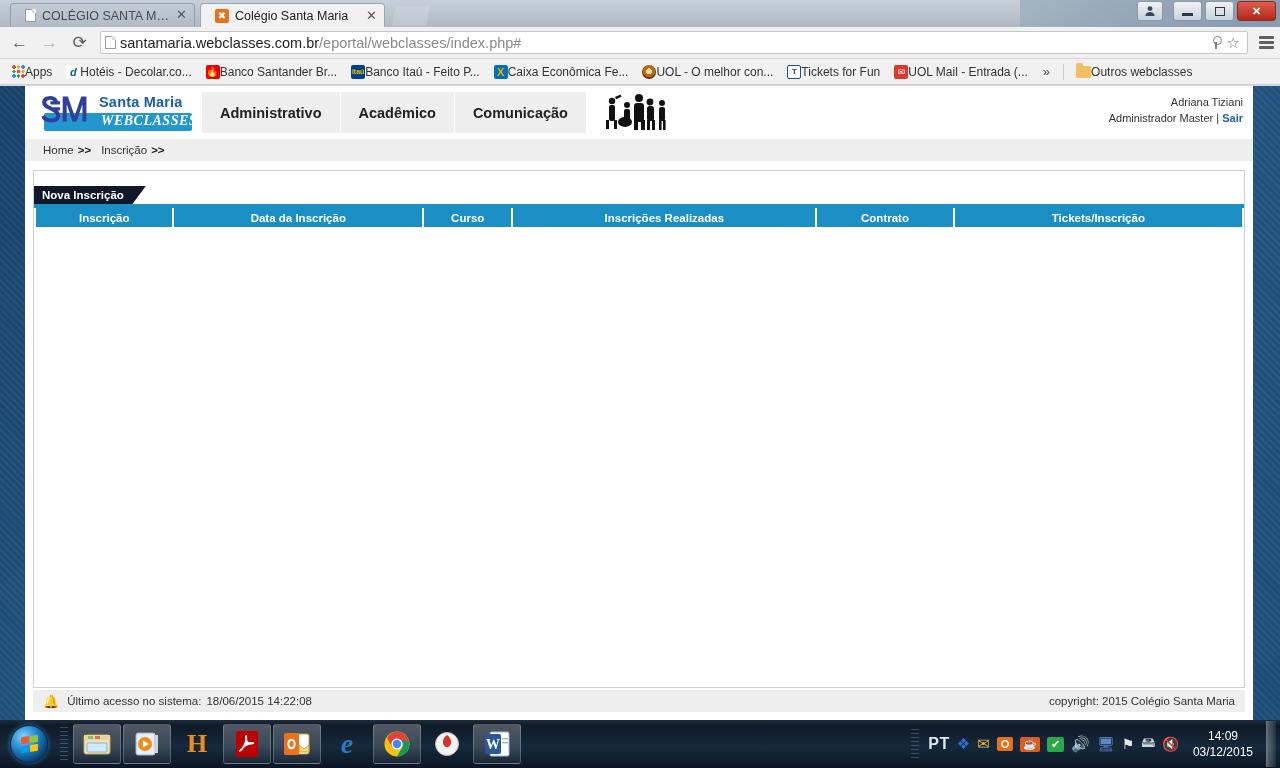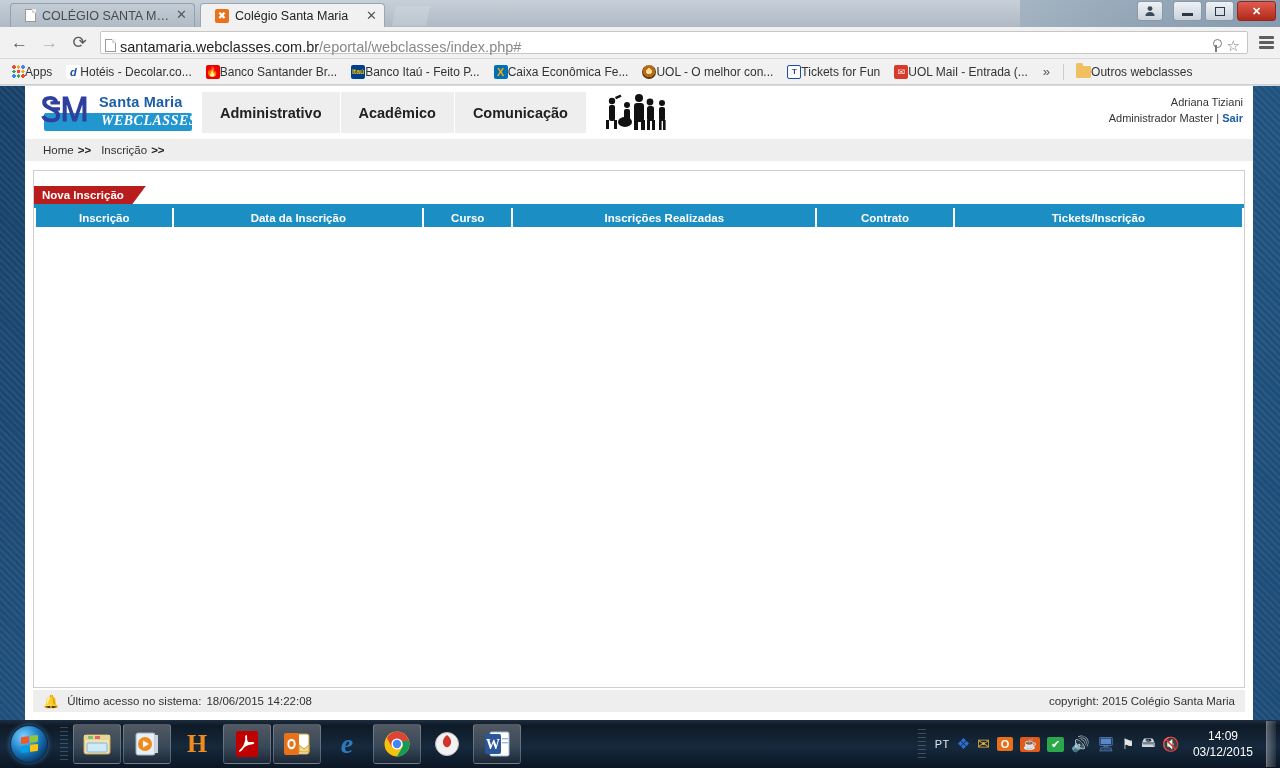--- a/index.html
+++ b/index.html
@@ -91,21 +91,21 @@
     display:flex; align-items:center; padding:0 6px; gap:3px;
     position:relative;
   }
   .navbtn{
     width:27px;height:27px;display:flex;align-items:center;justify-content:center;
     color:#5a5a5a; font-size:17px; cursor:pointer; flex:none;
   }
   .navbtn.disabled{ color:#b4b4b4; }
   .urlbox{
     flex:1; height:23px; background:#fff; border:1px solid #c6c6c6; border-radius:2px;
-    display:flex; align-items:flex-start; padding:7px 4px; margin:1px 4px; gap:4px;
+    display:flex; align-items:center; padding:7px 4px; margin:1px 4px; gap:4px;
   }
   .urltext{ font-size:14.5px; color:#222; white-space:nowrap; font-family:"Liberation Sans",sans-serif;}
   .urltext .dim{ color:#888; }
   .url-icons{ margin-left:auto; display:flex; align-items:center; gap:6px; padding-right:3px;}
   .key-ico{ width:9px;height:13px; position:relative; }
   .key-ico:before{content:"";position:absolute;top:0;left:1px;width:7px;height:7px;border:1.6px solid #7b7b7b;border-radius:50%;}
   .key-ico:after{content:"";position:absolute;top:6px;left:3.5px;width:1.8px;height:7px;background:#7b7b7b;}
   .star-ico{ color:#7b7b7b; font-size:15px; line-height:13px;}
   .menu-ico{ width:15px; display:flex; flex-direction:column; gap:2.5px; flex:none; margin-left:4px;}
   .menu-ico i{ display:block; height:2.5px; background:#5f5f5f; border-radius:1px;}
@@ -202,21 +202,21 @@
     position:absolute; left:8px; top:84px; right:8px; bottom:32px;
     border:1px solid #cfcfcf; background:#fff;
   }
   .content-title{
     text-align:center; font-size:12px; font-weight:bold; color:#111;
     padding-top:15px; font-family:"Liberation Sans",sans-serif;
   }
   .tabs-row{ position:relative; height:18px; margin-top:15px;}
   .tab-nova{
     position:absolute; left:0; top:0; height:18px;
-    background:#b91c1c; color:#fff; font-size:11.5px; font-weight:bold;
+    background:#0f172a; color:#fff; font-size:11.5px; font-weight:bold;
     padding:0 10px 0 8px; display:flex; align-items:center;
     clip-path:polygon(0 0,100% 0,88% 100%,0 100%);
     padding-right:22px;
     justify-content:center;
   }
   .blue-rule{ height:4px; background:#1b8ec4; }
   .tbl{
     width:100%; border-collapse:collapse; table-layout:fixed;
   }
   .tbl th{
@@ -258,21 +258,21 @@
     background:repeating-linear-gradient(180deg,rgba(255,255,255,.35) 0 1.5px,transparent 1.5px 4px);
     background-size:2px 4px; background-repeat:repeat; opacity:.55;}
   .tb-item{
     width:48px;height:40px;flex:none;margin:0 1px;
     border:1px solid rgba(255,255,255,.22); border-radius:3px;
     background:linear-gradient(180deg,rgba(255,255,255,.28),rgba(255,255,255,.06));
     display:flex;align-items:center;justify-content:center;
   }
   .tb-item.flat{ border-color:transparent; background:transparent;}
   .tray{ margin-left:auto; display:flex; align-items:center; gap:7px; padding-right:4px; height:48px;}
-  .tray-lang{ color:#dfe7ef; font-size:11px; font-weight:normal; letter-spacing:.5px;}
+  .tray-lang{ color:#dfe7ef; font-size:16px; font-weight:bold; letter-spacing:.5px;}
   .clock{ color:#fff; font-size:12px; text-align:center; line-height:16px; padding:0 6px; white-space:nowrap;}
   .showdesk{ width:10px;height:46px;background:linear-gradient(90deg,rgba(255,255,255,.3),rgba(255,255,255,.08));border-left:1px solid rgba(255,255,255,.35);}
   .tray-grip{ width:8px;height:30px;
     background:repeating-linear-gradient(180deg,rgba(255,255,255,.4) 0 1.5px,transparent 1.5px 4px);
     background-size:2px 4px; opacity:.5; margin-right:2px;}
 </style>
 </head>
 <body>
 
 <div class="browser">

